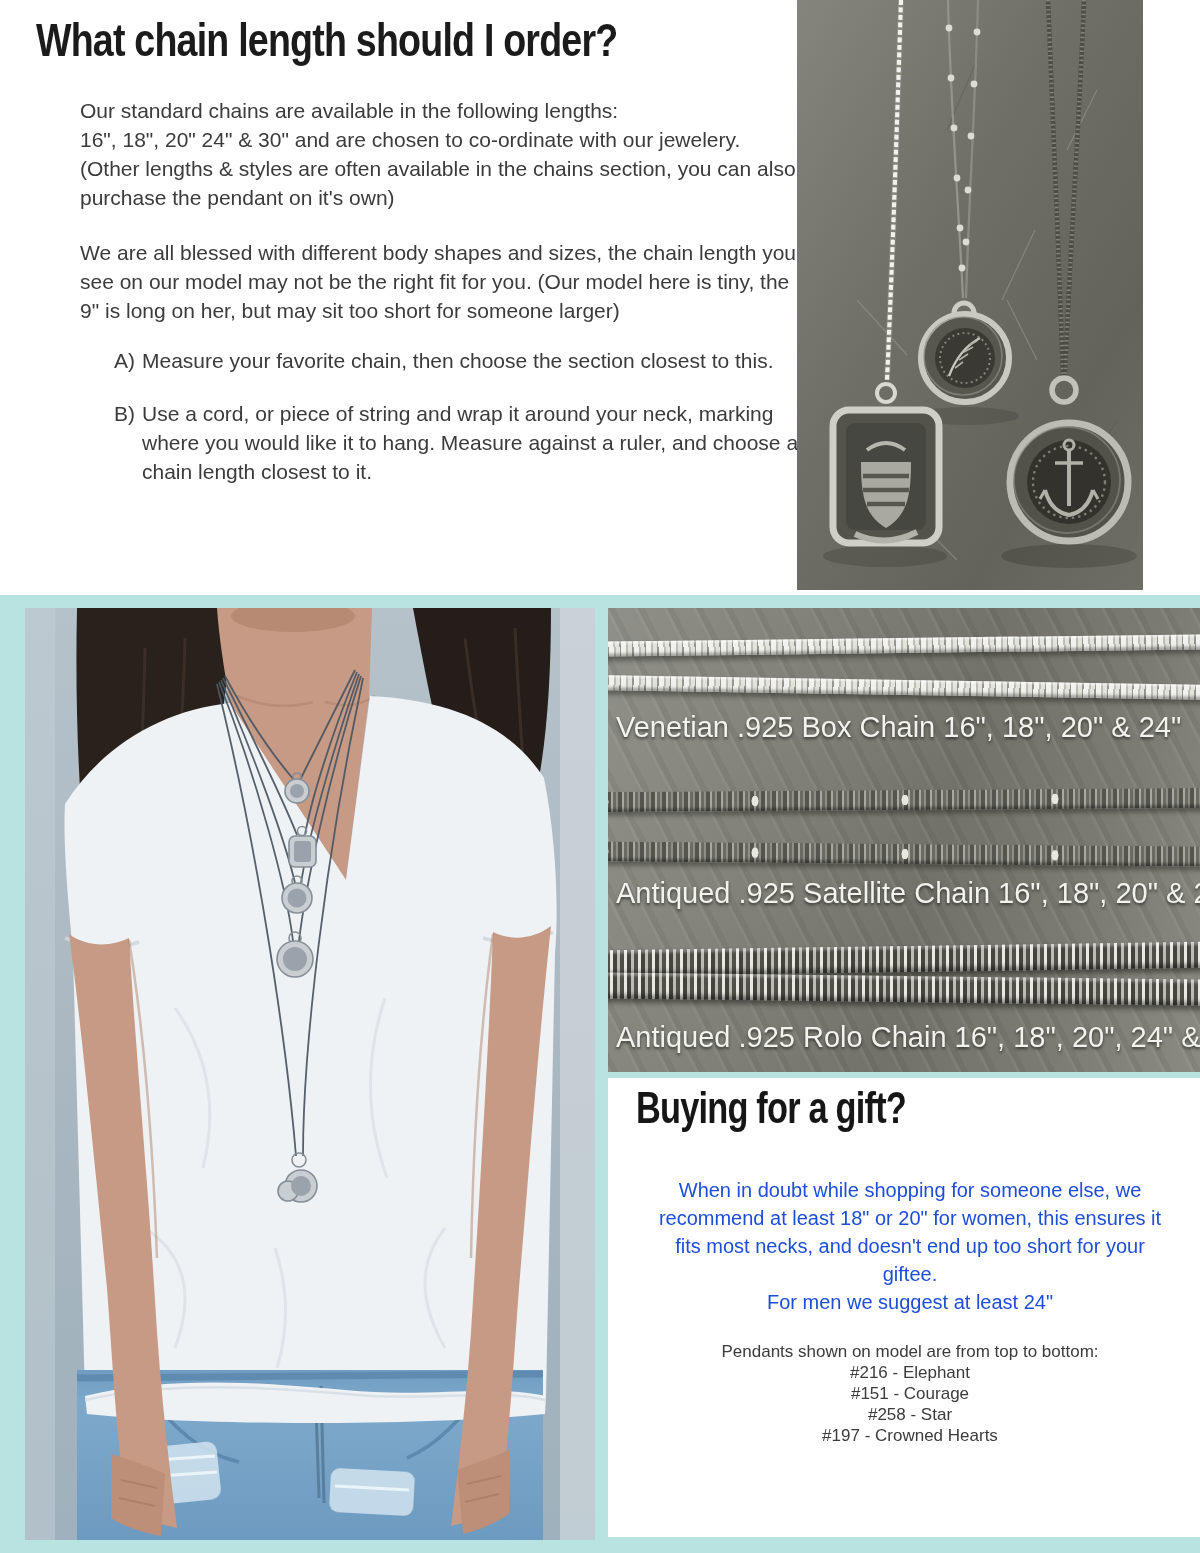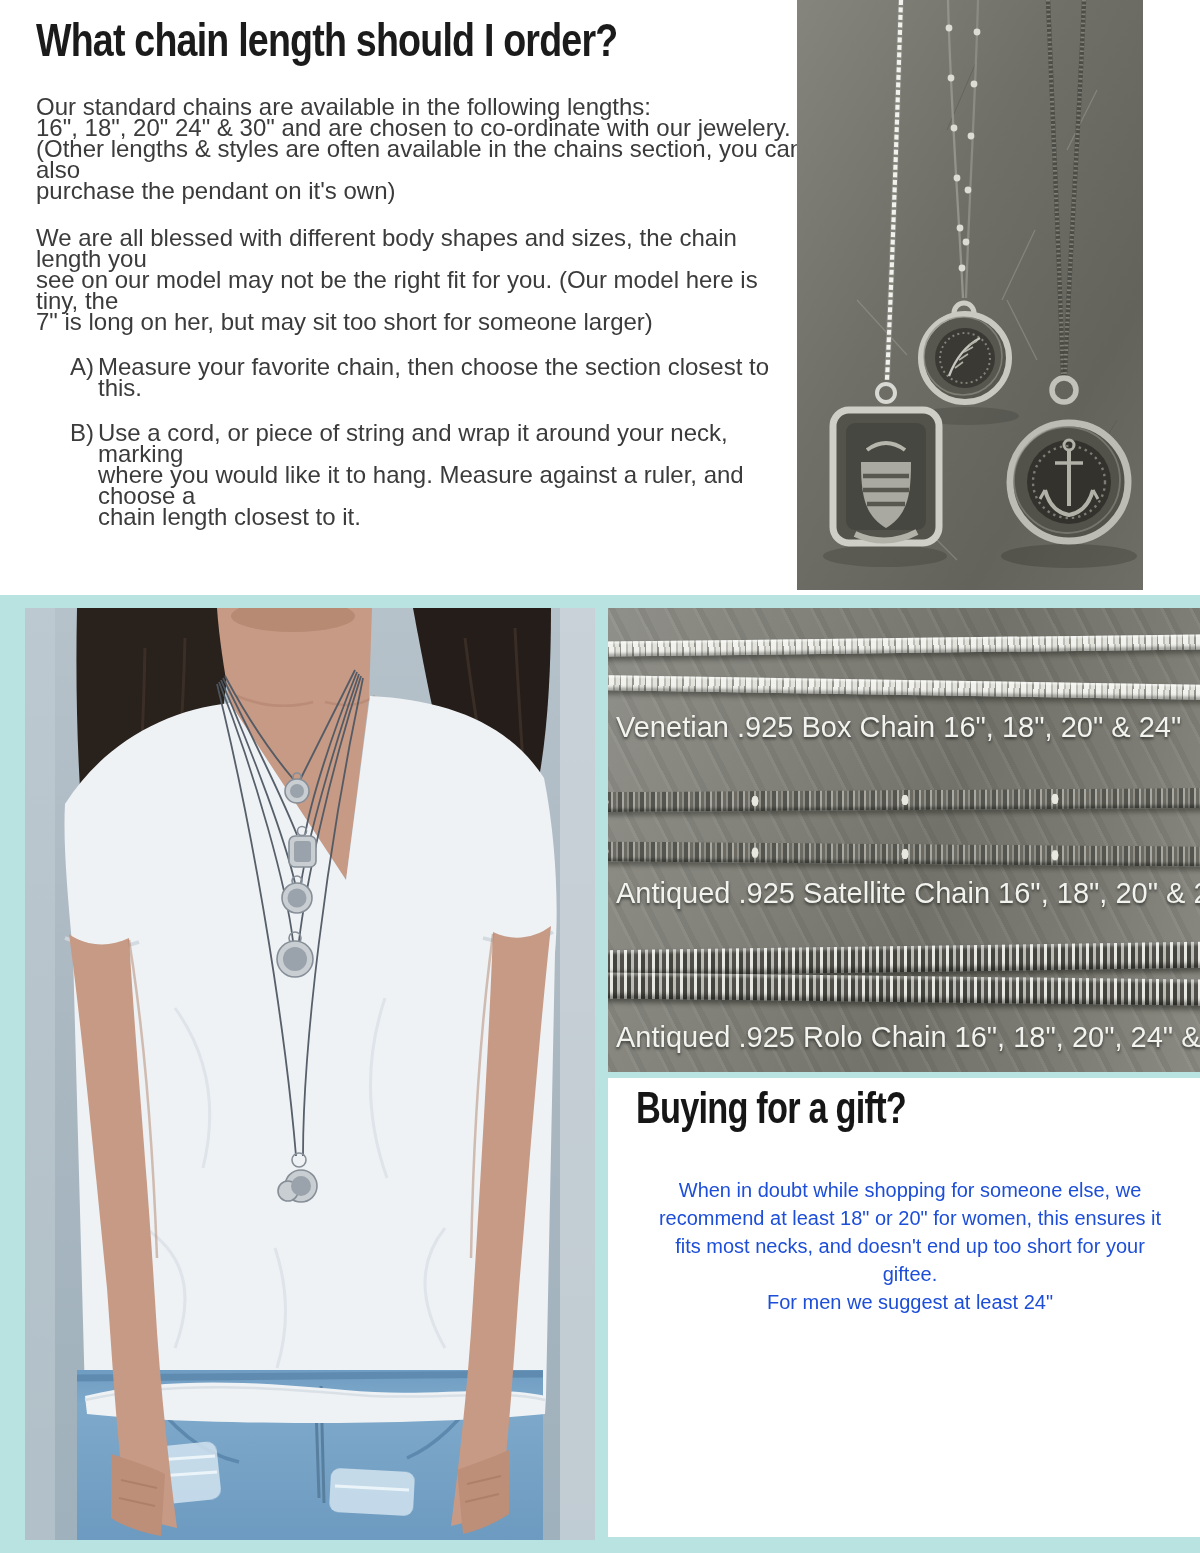--- a/index.html
+++ b/index.html
@@ -12,21 +12,21 @@
   .teal-band{position:absolute;left:0;top:595px;width:1200px;height:958px;background:#b9e3e0;}
 
   
   .intro{position:absolute;left:36px;top:14px;width:768px;color:#3b3b3b;}
   .big-title{
     font-size:47px;line-height:52px;font-weight:700;color:#1b1b1b;
     letter-spacing:-1px;transform:scaleX(.8);transform-origin:left top;
     white-space:nowrap;margin:0;
   }
   .ml{white-space:pre-line;}
-  .body-text{font-size:24px;line-height:21px;}
+  .body-text{font-size:21px;line-height:29px;margin-left:44px;}
   .intro .p1{margin-top:30px;}
   .intro .p2{margin-top:26px;}
   .intro .p3{margin-top:28px;}
   .option{display:flex;margin-top:18px;padding-left:34px;}
   .option + .option{margin-top:24px;}
   .option .opt-label{flex:0 0 28px;}
   .option .opt-text{flex:1;}
 
   
   .pendants-photo{position:absolute;left:797px;top:0;width:346px;height:590px;}
@@ -96,21 +96,21 @@
   <div class="teal-band"></div>
 
   <div class="intro">
     <h1 class="big-title">What chain length should I order?</h1>
     <p class="body-text ml p1">Our standard chains are available in the following lengths:
 16", 18", 20" 24" &amp; 30"  and are chosen to co-ordinate with our jewelery.
 (Other lengths &amp; styles are often available in the chains section, you can also
 purchase the pendant on it's own)</p>
     <p class="body-text ml p2">We are all blessed with different body shapes and sizes, the chain length you
 see on our model may not be the right fit for you. (Our model here is tiny, the
-7" is long on her, but may sit too short for someone larger)</p>
+9" is long on her, but may sit too short for someone larger)</p>
     <div class="option body-text">
       <span class="opt-label">A)</span>
       <span class="opt-text ml">Measure your favorite chain, then choose the section closest to this.</span>
     </div>
     <div class="option body-text">
       <span class="opt-label">B)</span>
       <span class="opt-text ml">Use a cord, or piece of string and wrap it around your neck, marking
 where you would like it to hang. Measure against a ruler, and choose a
 chain length closest to it.</span>
     </div>
@@ -290,15 +290,20 @@
     <div class="chain-caption cap3">Antiqued .925 Rolo Chain 16", 18", 20", 24" &amp; 30"</div>
   </div>
 
   <div class="gift-panel">
     <h2 class="gift-title">Buying for a gift?</h2>
     <p class="gift-para ml">When in doubt while shopping for someone else, we
 recommend at least 18" or 20" for women, this ensures it
 fits most necks, and doesn't end up too short for your
 giftee.
  For men we suggest at least 24"</p>
+    <p class="gift-list one ml">Pendants shown on model are from top to bottom:
+#216 - Elephant
+#151 - Courage
+#258 - Star
+#197 - Crowned Hearts</p>
   </div>
 
 </div>
 
 </body></html>

